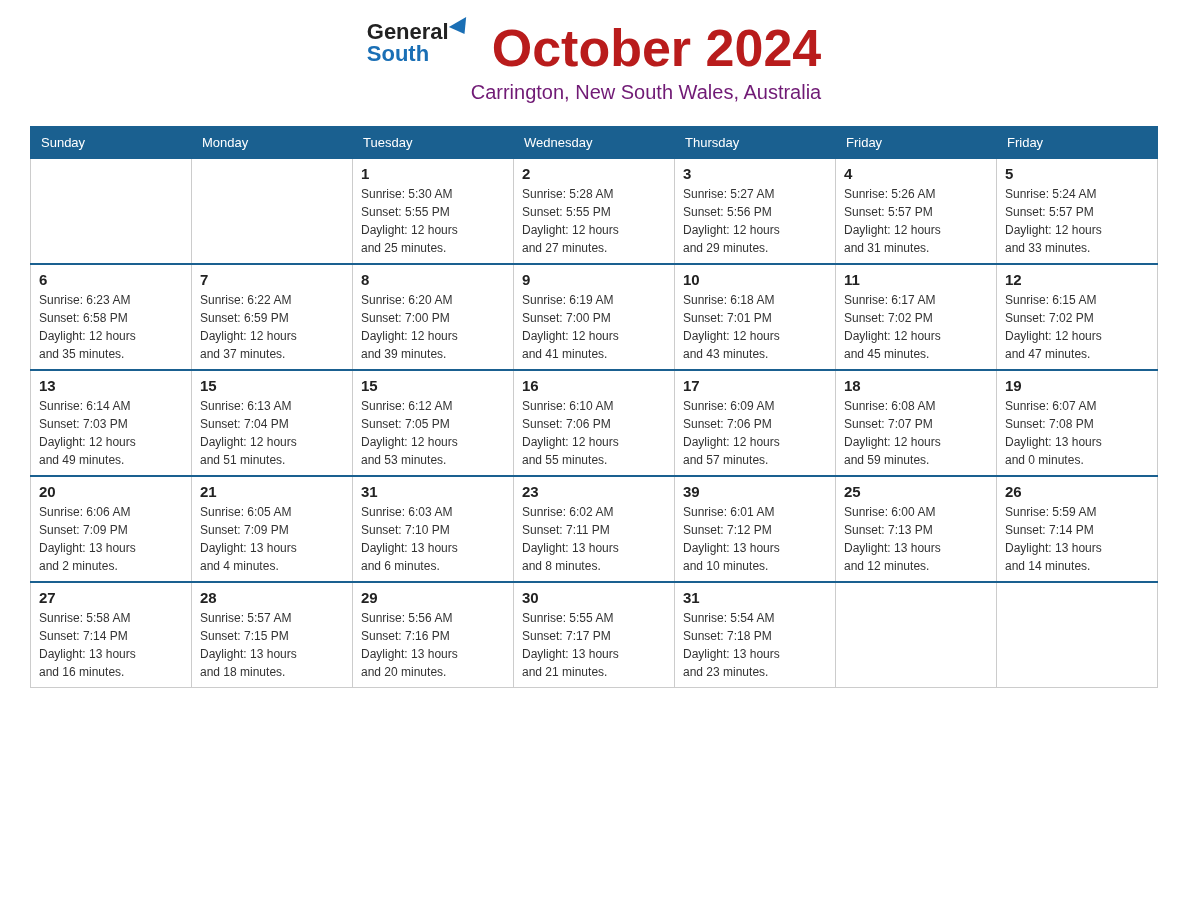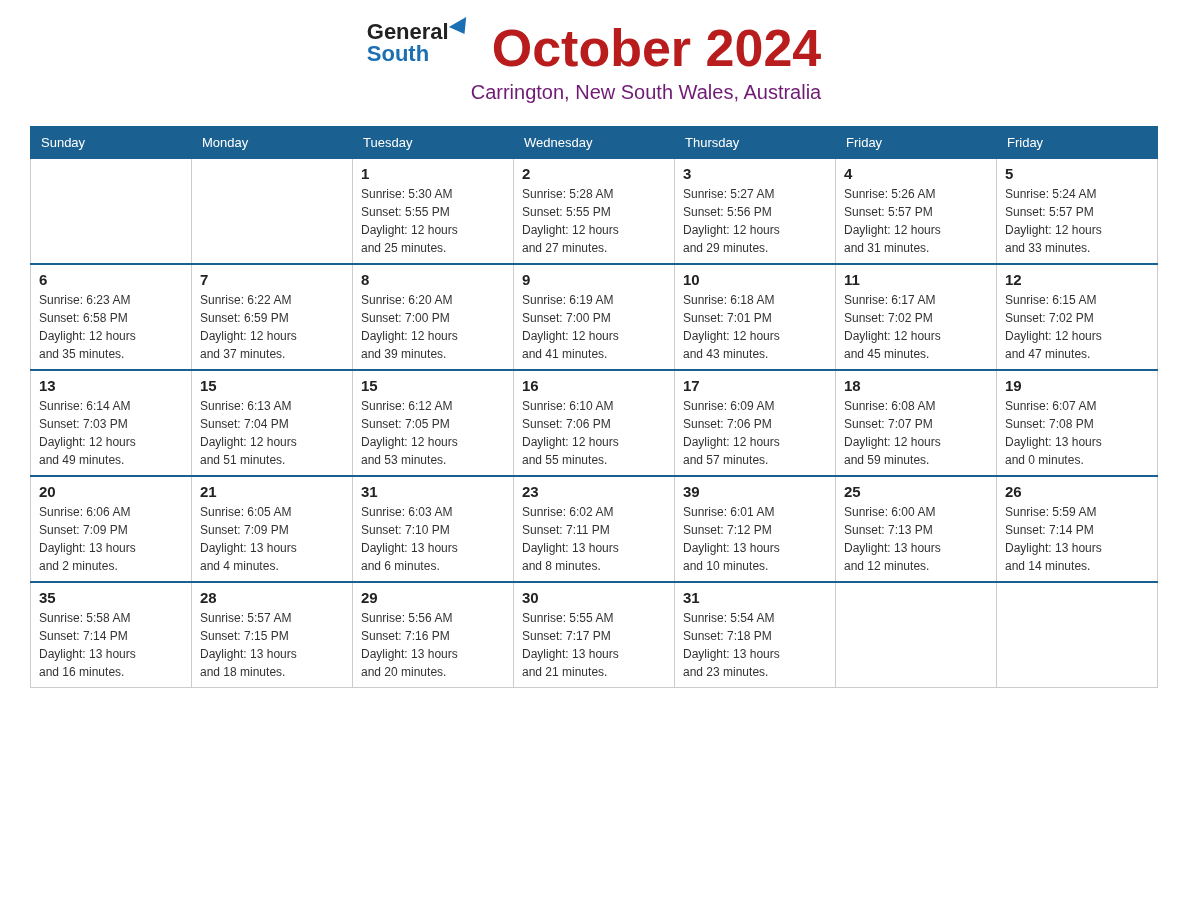--- a/index.html
+++ b/index.html
@@ -236,21 +236,21 @@
           <div class="day-number">25</div>
           <div class="day-info">Sunrise: 6:00 AM<br>Sunset: 7:13 PM<br>Daylight: 13 hours<br>and 12 minutes.</div>
         </td>
         <td>
           <div class="day-number">26</div>
           <div class="day-info">Sunrise: 5:59 AM<br>Sunset: 7:14 PM<br>Daylight: 13 hours<br>and 14 minutes.</div>
         </td>
       </tr>
       <tr class="row-divider">
         <td>
-          <div class="day-number">35</div>
+          <div class="day-number">27</div>
           <div class="day-info">Sunrise: 5:58 AM<br>Sunset: 7:14 PM<br>Daylight: 13 hours<br>and 16 minutes.</div>
         </td>
         <td>
           <div class="day-number">28</div>
           <div class="day-info">Sunrise: 5:57 AM<br>Sunset: 7:15 PM<br>Daylight: 13 hours<br>and 18 minutes.</div>
         </td>
         <td>
           <div class="day-number">29</div>
           <div class="day-info">Sunrise: 5:56 AM<br>Sunset: 7:16 PM<br>Daylight: 13 hours<br>and 20 minutes.</div>
         </td>

